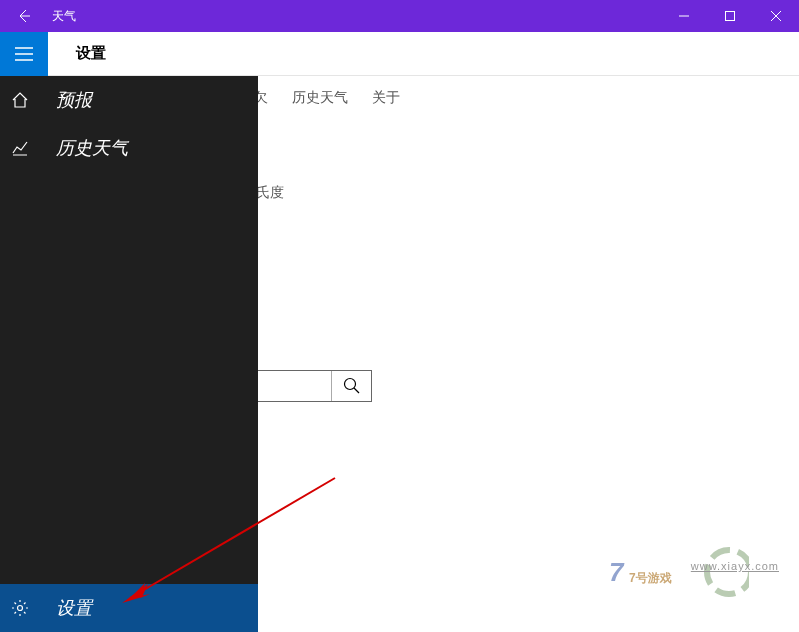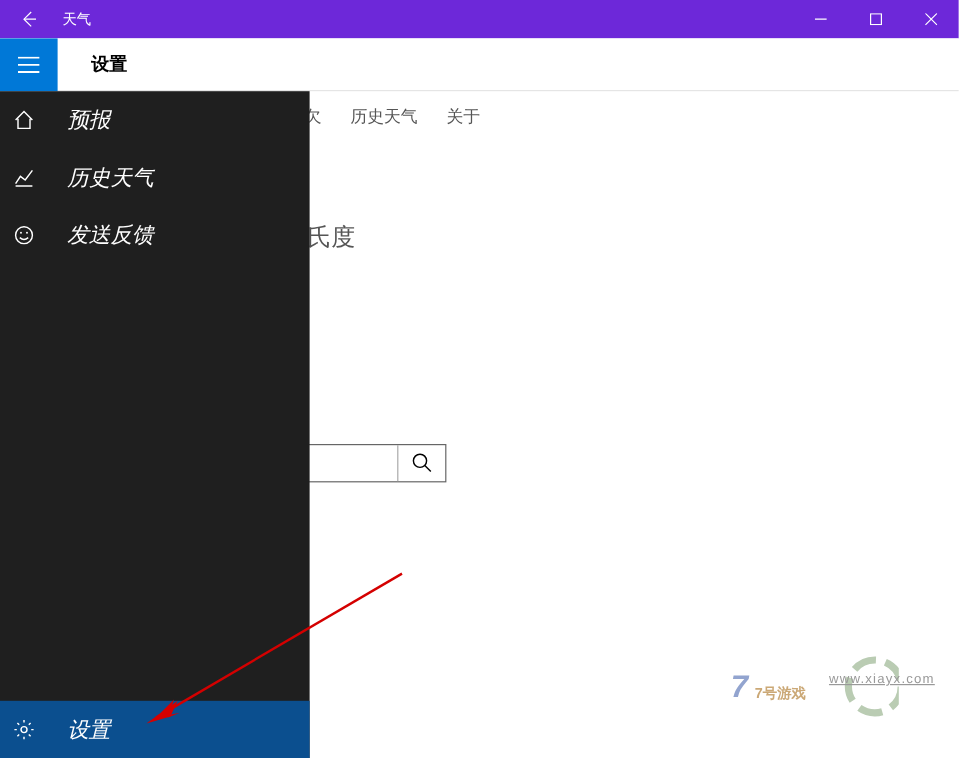--- a/index.html
+++ b/index.html
@@ -14,21 +14,21 @@
     
     .subheader { height: 44px; background: #fff; display: flex; align-items: center; border-bottom: 1px solid #e5e5e5; }
     .hamburger { width: 48px; height: 44px; display: flex; align-items: center; justify-content: center; background: #0078d7; color: #fff; }
     .subheader-title { font-size: 15px; font-weight: 600; color: #000; padding-left: 28px; }
     
     .content { position: relative; height: calc(632px - 32px - 44px); }
     
     .tabs { display: flex; padding-left: 76px; height: 44px; align-items: center; gap: 24px; color: #555; font-size: 14px; }
     .tab-partial { margin-left: 178px; }
     
-    .setting-label { position: absolute; left: 256px; top: 108px; color: #555; font-size: 20px; }
+    .setting-label { position: absolute; left: 256px; top: 108px; color: #555; font-size: 14px; }
     
     .search-box { position: absolute; left: 76px; top: 294px; width: 296px; height: 32px; border: 1px solid #666; display: flex; align-items: center; }
     .search-input-area { flex: 1; }
     .search-icon-area { width: 40px; height: 100%; display: flex; align-items: center; justify-content: center; border-left: 1px solid #aaa; }
     
     .sidebar { position: absolute; left: 0; top: 76px; width: 258px; height: calc(632px - 76px); background: #1f1f1f; color: #fff; display: flex; flex-direction: column; }
     .sidebar-top { flex: 1; }
     .sidebar-item { height: 48px; display: flex; align-items: center; padding-left: 10px; font-size: 18px; font-style: italic; }
     .sidebar-item.active { background: #0b4f8f; }
     .sidebar-icon { width: 20px; height: 20px; display: flex; align-items: center; justify-content: center; margin-right: 26px; }
@@ -107,31 +107,20 @@
       <span>预报</span>
     </div>
     <div class="sidebar-item">
       <span class="sidebar-icon">
         <svg width="18" height="18" viewBox="0 0 18 18" fill="none">
             <path d="M2 14 L6 8 L10 11 L16 3 M2 16 H16" stroke="#fff" stroke-width="1.2"></path>
           </svg>
       </span>
       <span>历史天气</span>
     </div>
-    <div class="sidebar-item">
-      <span class="sidebar-icon">
-        <svg width="18" height="18" viewBox="0 0 18 18" fill="none">
-            <circle cx="9" cy="9" r="7" stroke="#fff" stroke-width="1.2"></circle>
-            <circle cx="6.5" cy="7" r="0.8" fill="#fff"></circle>
-            <circle cx="11.5" cy="7" r="0.8" fill="#fff"></circle>
-            <path d="M5.5 11 Q9 14 12.5 11" stroke="#fff" stroke-width="1.2"></path>
-          </svg>
-      </span>
-      <span>发送反馈</span>
-    </div>
   </div>
   <div class="sidebar-bottom">
     <div class="sidebar-item active">
       <span class="sidebar-icon">
         <svg width="18" height="18" viewBox="0 0 18 18" fill="none">
             <circle cx="9" cy="9" r="2.5" stroke="#fff" stroke-width="1.2"></circle>
             <path d="M9 1 V3 M9 15 V17 M1 9 H3 M15 9 H17 M3.5 3.5 L5 5 M13 13 L14.5 14.5 M14.5 3.5 L13 5 M5 13 L3.5 14.5" stroke="#fff" stroke-width="1.2"></path>
           </svg>
       </span>
       <span>设置</span>

